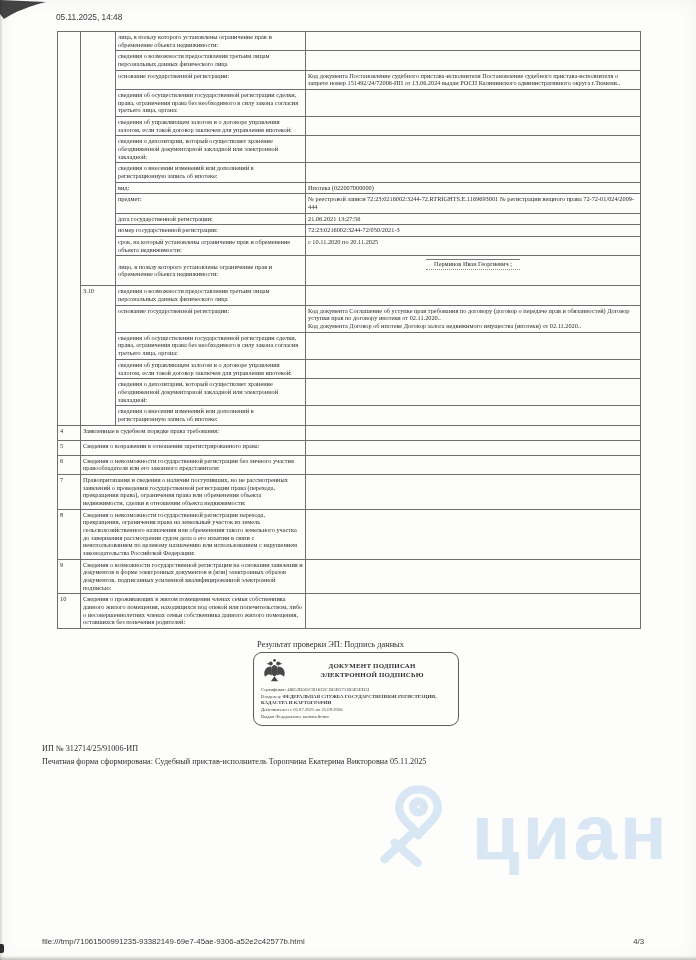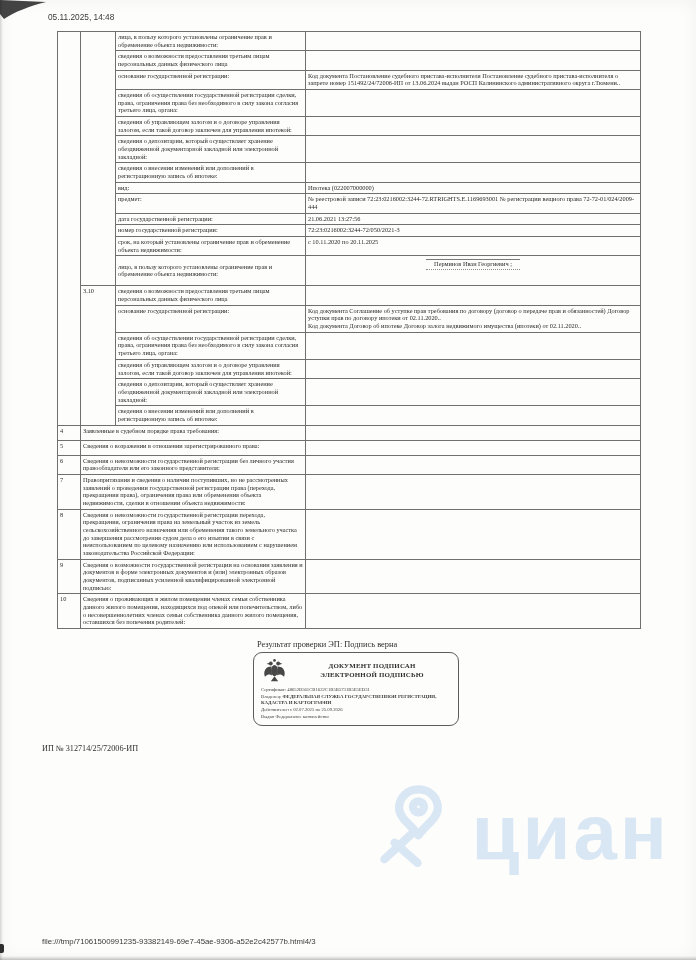--- a/index.html
+++ b/index.html
@@ -8,25 +8,25 @@
     position:relative; width:696px; height:960px; margin:0 auto;
     background:#fdfdfc; overflow:hidden;
     font-family:"Liberation Serif", serif; color:#262626;
     box-shadow:inset 0 0 18px rgba(0,0,0,0.05);
   }
   
   .print-header {
     position:relative; padding:12px 42px 9px 42px; height:31px;
     font-family:"Liberation Sans", sans-serif; font-size:8.3px; color:#3a3a3a;
   }
-  .ph-datetime { position:absolute; left:48px; top:12px; }
+  .ph-datetime { position:absolute; left:56px; top:12px; }
   .ph-filename { position:absolute; left:0; right:80px; top:14px; text-align:center; }
   .print-footer {
     position:absolute; left:42px; right:52px; bottom:14px;
-    display:flex; justify-content:flex-start;
+    display:flex; justify-content:space-between;
     font-family:"Liberation Sans", sans-serif; font-size:7.8px; color:#3a3a3a;
   }
   
   table.reg-table {
     border-collapse:collapse; margin-left:57px; width:583px; table-layout:fixed;
   }
   table.reg-table td {
     border:1px solid #6f6f6f; font-size:6.3px; line-height:1.22;
     padding:1px 2px 2px 2px; vertical-align:top; color:#2b2b2b;
     word-wrap:break-word; overflow-wrap:break-word;
@@ -210,21 +210,21 @@
         </tr>
         <tr class="num-row">
           <td class="c-num">10</td>
           <td class="c-lab" colspan="2">Сведения о проживающих в жилом помещении членах семьи собственника данного жилого помещения, находящихся под опекой или попечительством, либо о несовершеннолетних членах семьи собственника данного жилого помещения, оставшихся без попечения родителей:</td>
           <td class="c-val"></td>
         </tr>
       </tbody>
   </table>
 
   <div class="sig-wrap">
-    <div class="verify-line">Результат проверки ЭП: Подпись верна</div>
+    <div class="verify-line">Результат проверки ЭП: Подпись данных</div>
     <div class="stamp">
       <div class="stamp-top">
         <svg class="eagle" viewBox="0 0 48 48">
           <g fill="#474747">
             <circle cx="24" cy="6" r="2.4"></circle>
             <circle cx="17.5" cy="11.5" r="3.4"></circle>
               <circle cx="30.5" cy="11.5" r="3.4"></circle>
             <path d="M15 10 l-5 1.8 5 1.8z"></path>
               <path d="M33 10 l5 1.8 -5 1.8z"></path>
             <ellipse cx="24" cy="24" rx="6" ry="10"></ellipse>
@@ -241,21 +241,22 @@
       <div class="stamp-lines">
         <div>Сертификат: 48652B561CB1622C1B5B5731B5E5ED31</div>
         <div><span>Владелец: </span><b>ФЕДЕРАЛЬНАЯ СЛУЖБА ГОСУДАРСТВЕННОЙ РЕГИСТРАЦИИ, КАДАСТРА И КАРТОГРАФИИ</b></div>
         <div>Действителен с 02.07.2025 по 25.09.2026</div>
         <div>Выдан Федеральное казначейство</div>
       </div>
     </div>
   </div>
 
   <div class="ip-block">
-    <div>ИП № 312714/25/72006-ИП</div>
+    <div>ИП № 312714/25/91006-ИП</div>
+    <div>Печатная форма сформирована: Судебный пристав-исполнитель Торопчина Екатерина Викторовна 05.11.2025</div>
   </div>
 
   <div class="watermark">
     <svg width="92" height="94" viewBox="0 0 100 100">
       <g stroke="#d9e6f3" stroke-width="9" fill="none" stroke-linecap="round" stroke-linejoin="round">
         <path d="M57 8 C44 8 36 18 36 28 C36 40 50 47 57 58 C64 47 78 40 78 28 C78 18 70 8 57 8 Z"></path>
         <circle cx="57" cy="27" r="6"></circle>
         <path d="M50 56 L20 84"></path>
         <path d="M31 66 L56 88"></path>
       </g>

